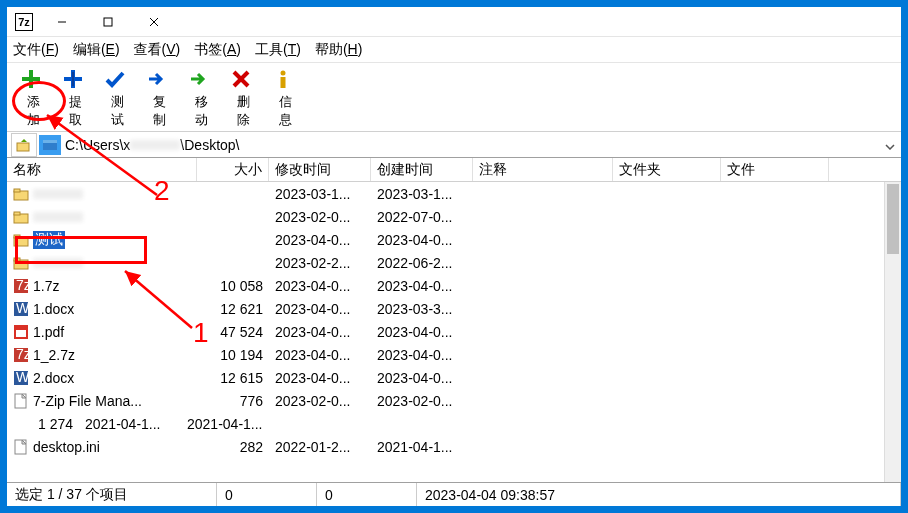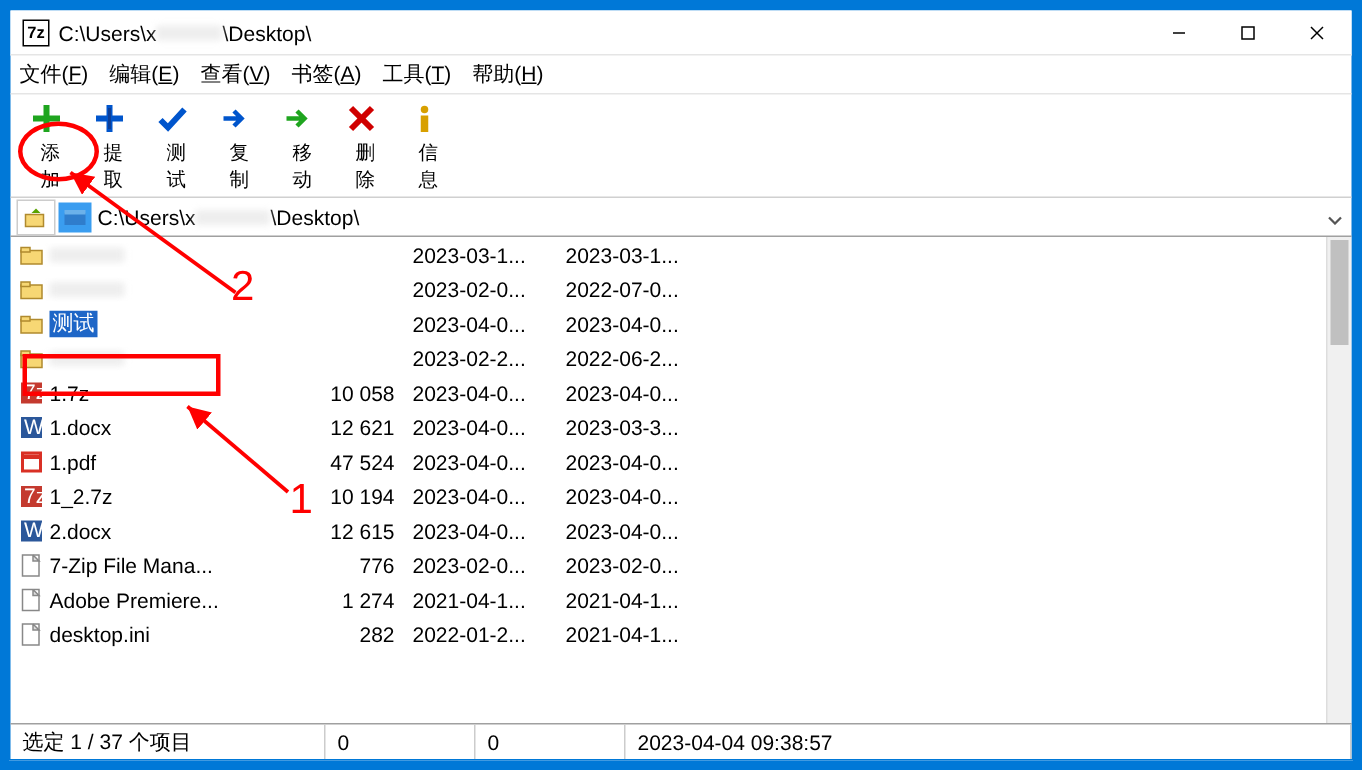--- a/index.html
+++ b/index.html
@@ -72,23 +72,20 @@
           <marker id="ah2" markerWidth="8" markerHeight="8" refX="6" refY="3" orient="auto">
             <path d="M0,0 L6,3 L0,6 Z" fill="#ff0000"></path>
           </marker>
         </defs>
       <line x1="115" y1="65" x2="48" y2="8" stroke="#ff0000" stroke-width="2.5" marker-end="url(#ah2)"></line>
     </svg>
   </div>
 
   <div class="titlebar">
     <div class="app-icon">7z</div>
-    <div class="title">
-      <span>C:\Users\x</span><span class="blurred" style="width:44px;"></span><span>\Desktop\</span>
-    </div>
     <div class="win-btn">
         <svg viewBox="0 0 10 10">
           <line x1="1" y1="5" x2="9" y2="5" stroke="#000" stroke-width="1"></line>
         </svg>
       </div>
     <div class="win-btn">
         <svg viewBox="0 0 10 10">
           <rect x="1" y="1" width="8" height="8" fill="none" stroke="#000" stroke-width="1"></rect>
         </svg>
       </div>
@@ -191,20 +188,29 @@
         <span class="blurred" style="width:50px;"></span>
         <span>\Desktop\</span>
     </div>
     <div class="dd">
       <svg width="10" height="6">
           <polyline points="1,1 5,5 9,1" fill="none" stroke="#555" stroke-width="1.5"></polyline>
         </svg>
     </div>
   </div>
 
+  <div class="headers">
+    <div class="h col-name">名称</div>
+    <div class="h col-size">大小</div>
+    <div class="h col-mod">修改时间</div>
+    <div class="h col-crt">创建时间</div>
+    <div class="h col-cmt">注释</div>
+    <div class="h col-fld">文件夹</div>
+    <div class="h col-file">文件</div>
+  </div>
 
   <div class="files-wrap">
     <div class="files" id="files">
         <div class="row">
           <div class="cell col-name" style="display: flex; align-items: center;">
             <span class="ficon">
               <svg width="16" height="16">
                 <rect x="1" y="5" width="14" height="9" fill="#f7d774" stroke="#b08a2e"></rect>
                 <rect x="1" y="3" width="6" height="3" fill="#f7d774" stroke="#b08a2e"></rect>
               </svg>
@@ -336,29 +342,20 @@
                 <polyline points="9,1 13,5 9,5 9,1" fill="#ddd" stroke="#888"></polyline>
               </svg>
             </span>
             <span class="name-label">7-Zip File Mana...</span>
           </div>
           <div class="cell col-size">776</div>
           <div class="cell col-mod">2023-02-0...</div>
           <div class="cell col-crt">2023-02-0...</div>
         </div>
         <div class="row">
-          <div class="cell col-name" style="display: flex; align-items: center;">
-            <span class="ficon">
-              <svg width="16" height="16">
-                <rect x="2" y="1" width="11" height="14" fill="#fff" stroke="#888"></rect>
-                <polyline points="9,1 13,5 9,5 9,1" fill="#ddd" stroke="#888"></polyline>
-              </svg>
-            </span>
-            <span class="name-label">Adobe Premiere...</span>
-          </div>
           <div class="cell col-size">1 274</div>
           <div class="cell col-mod">2021-04-1...</div>
           <div class="cell col-crt">2021-04-1...</div>
         </div>
         <div class="row">
           <div class="cell col-name" style="display: flex; align-items: center;">
             <span class="ficon">
               <svg width="16" height="16">
                 <rect x="2" y="1" width="11" height="14" fill="#fff" stroke="#888"></rect>
                 <polyline points="9,1 13,5 9,5 9,1" fill="#ddd" stroke="#888"></polyline>

